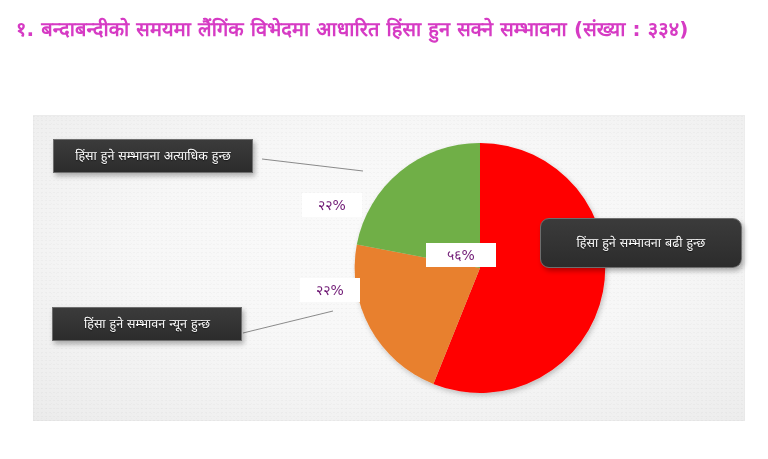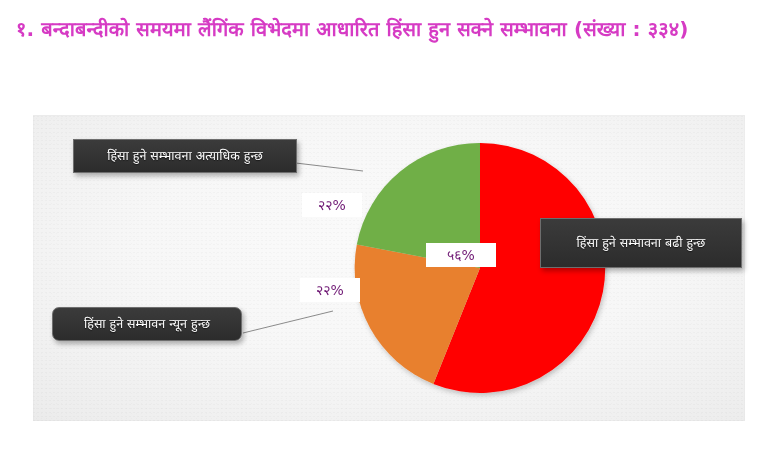--- a/index.html
+++ b/index.html
@@ -77,23 +77,23 @@
     border: 1px solid #6e6e6e;
     box-shadow: 2px 3px 5px rgba(0,0,0,0.30);
     font-family: "DejaVu Sans", sans-serif;
     font-size: 12.5px;
     line-height: 1.42;
     text-align: center;
     padding: 7px 9px;
     box-sizing: border-box;
     text-shadow: 0 1px 1px rgba(0,0,0,0.55);
   }
-  #callout-high   { left: 40px;  top:  24px; width: 224px; }
-  #callout-low    { left: 19px;  top: 192px; width: 190px; border-radius: 7px; }
-  #callout-more   { left: 507px; top: 103px; width: 202px; padding-top: 15px; padding-bottom: 15px; }
+  #callout-high   { left: 20px;  top:  24px; width: 200px; }
+  #callout-low    { left: 19px;  top: 192px; width: 190px; }
+  #callout-more   { left: 507px; top: 103px; width: 202px; padding-top: 15px; padding-bottom: 15px; border-radius: 9px; }
 
   
   .pct-label {
     position: absolute;
     background: #ffffff;
     color: #701a75;
     font-family: "DejaVu Sans", sans-serif;
     font-size: 14px;
     font-weight: 400;
     text-align: center;

